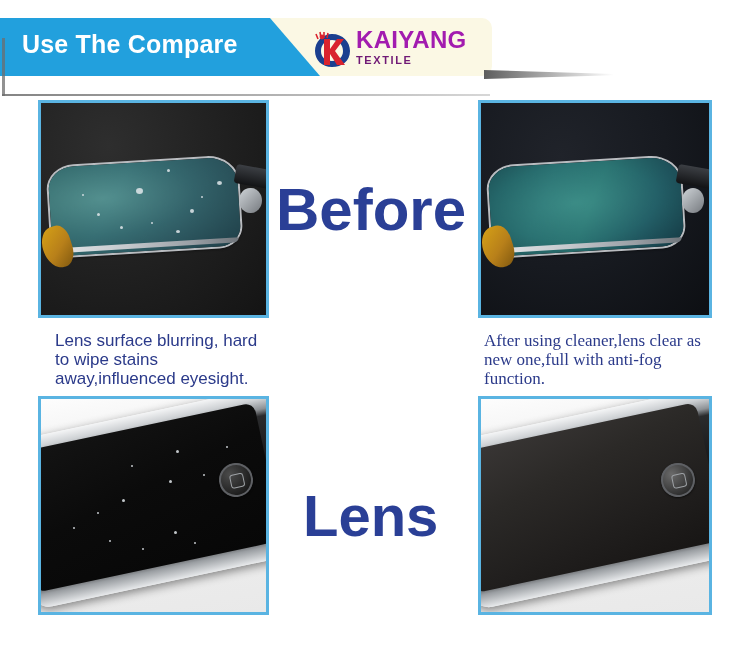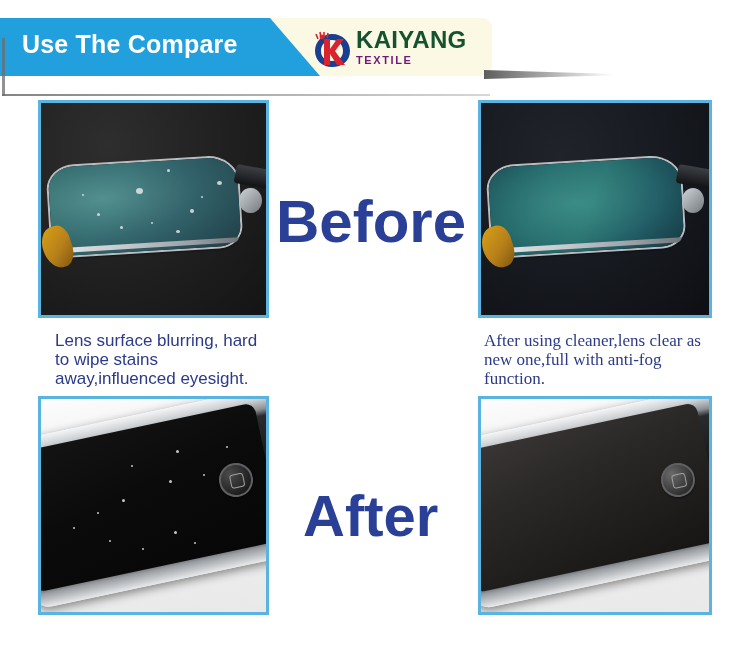--- a/index.html
+++ b/index.html
@@ -98,21 +98,21 @@
     height: 40px;
   }
   .logo-text-wrap {
     position: absolute;
     left: 46px;
     top: 0px;
   }
   .logo-main {
     font-size: 24px;
     font-weight: bold;
-    color: #14532d;
+    color: #a21caf;
     line-height: 24px;
     letter-spacing: 0.3px;
     display: block;
   }
   .logo-sub {
     font-size: 11px;
     font-weight: bold;
     color: #701a75;
     line-height: 16px;
     letter-spacing: 1.6px;
@@ -262,21 +262,21 @@
   }
 
   
   .compare-heading {
     position: absolute;
     color: #2a3f96;
     font-weight: bold;
     line-height: 1;
     white-space: nowrap;
   }
-  #heading-before { left: 276px; top: 180px; font-size: 60px; margin-top: 12px; }
+  #heading-before { left: 276px; top: 180px; font-size: 60px; }
   #heading-after  { left: 303px; top: 487px; font-size: 58px; }
 
   
   .caption {
     position: absolute;
     color: #2b3a8a;
     font-size: 17px;
     line-height: 19px;
   }
   #caption-before-glasses { left: 55px;  top: 331px; width: 215px; }
@@ -366,16 +366,16 @@
 <div id="photo-after-phone" class="photo-frame">
   <div class="photo-inner">
     <div class="phone-bg"></div>
     <div class="phone-body"></div>
     <div class="phone-screen clean"></div>
     <div class="home-button clean-btn"></div>
   </div>
 </div>
 
 <div id="heading-before" class="compare-heading">Before</div>
-<div id="heading-after" class="compare-heading">After</div>
+<div id="heading-after" class="compare-heading">Lens</div>
 
 <div id="caption-before-glasses" class="caption">Lens surface blurring, hard to wipe stains away,influenced eyesight.</div>
 <div id="caption-after-glasses" class="caption">After using cleaner,lens clear as new one,full with anti-fog function.</div>
 
 </body></html>

